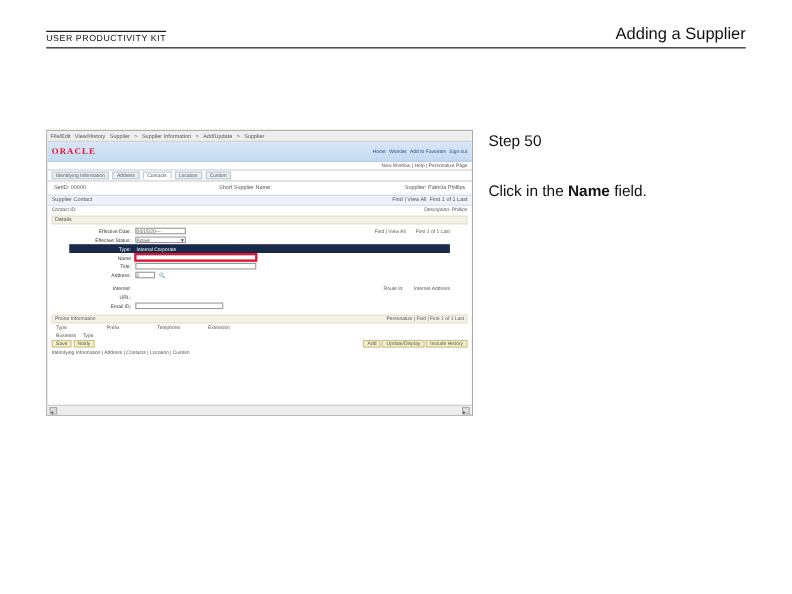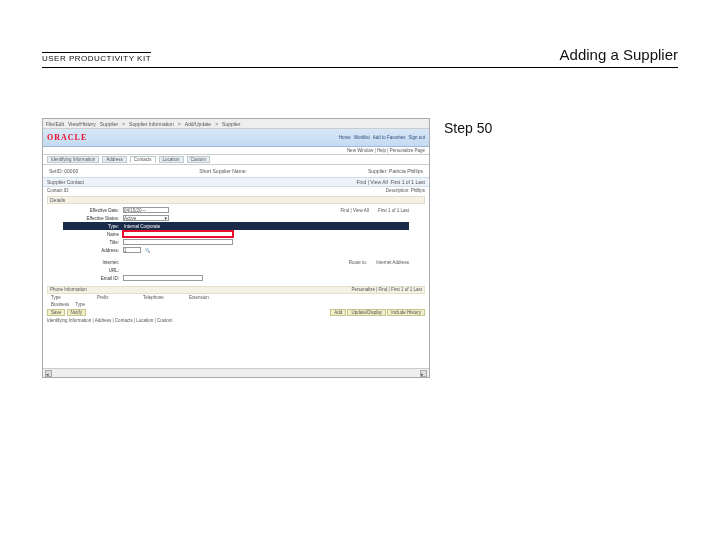--- a/index.html
+++ b/index.html
@@ -10,21 +10,21 @@
     position: absolute;
     left: 42px; right: 42px; top: 22px;
     border-bottom: 1px solid #000;
     padding-bottom: 4px;
     display: flex; align-items: flex-end; justify-content: space-between;
   }
   .logo-block { display: flex; flex-direction: column; }
   .oracle-logo { font-family: Georgia, 'Times New Roman', serif; font-weight: bold; letter-spacing: 1px; font-size: 18px; color: #e8102e; line-height: 1; }
   .oracle-logo .tm { font-size: 7px; vertical-align: top; color: #333; }
   .upk-text { font-size: 8px; letter-spacing: 0.5px; color: #111; margin-top: 1px; border-top: 1px solid #000; padding-top: 1px; display:inline-block; }
-  .doc-title { font-size: 15px; color: #111; margin-top: 24px; }
+  .doc-title { font-size: 15px; color: #111; }
 
   .content-region {
     position: absolute;
     left: 42px; top: 118px;
     width: 636px;
     display: flex; align-items: flex-start;
     gap: 14px;
   }
 
   
@@ -203,15 +203,18 @@
       </div>
       <div class="footer-note">Identifying Information | Address | Contacts | Location | Custom</div>
       <div class="scroll-h">
         <div class="sq">◂</div>
         <div class="sq">▸</div>
       </div>
     </div>
 
     <div class="instruction-col">
       <div class="step-label">Step 50</div>
+      <div class="step-text">
+        <span>Click in the </span><span class="b">Name</span><span> field.</span>
+      </div>
     </div>
   </div>
 </div>
 
 </body></html>

